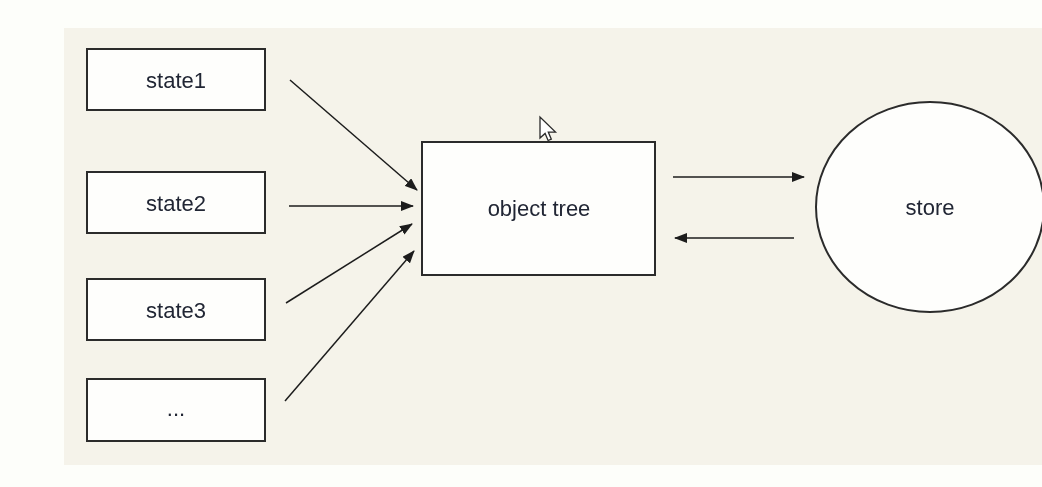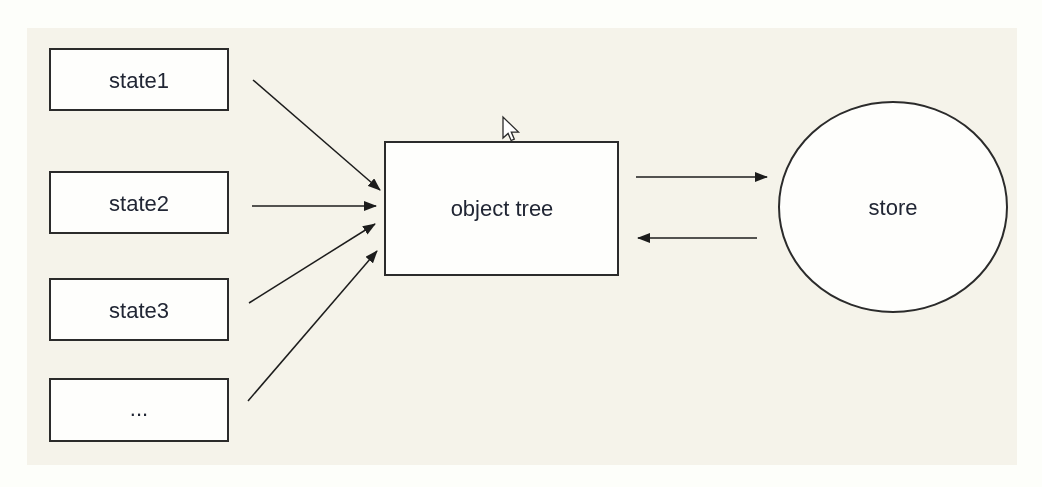--- a/index.html
+++ b/index.html
@@ -5,20 +5,21 @@
   html, body {
     margin: 0;
     padding: 0;
     background: #fdfefa;
     font-family: "Liberation Sans", sans-serif;
   }
   .stage {
     position: relative;
     width: 928px;
     height: 487px;
+    padding-left: 37px;
   }
   svg { display: block; }
   .node-shape {
     stroke: #2b2b2b;
     stroke-width: 2;
   }
   .node-label {
     font-family: "Liberation Sans", sans-serif;
     font-size: 22px;
     text-anchor: middle;

